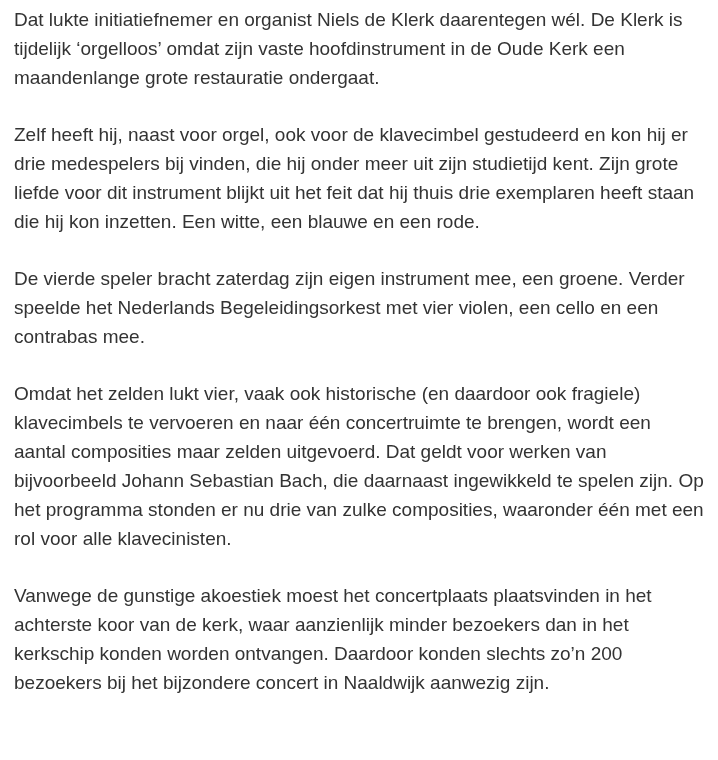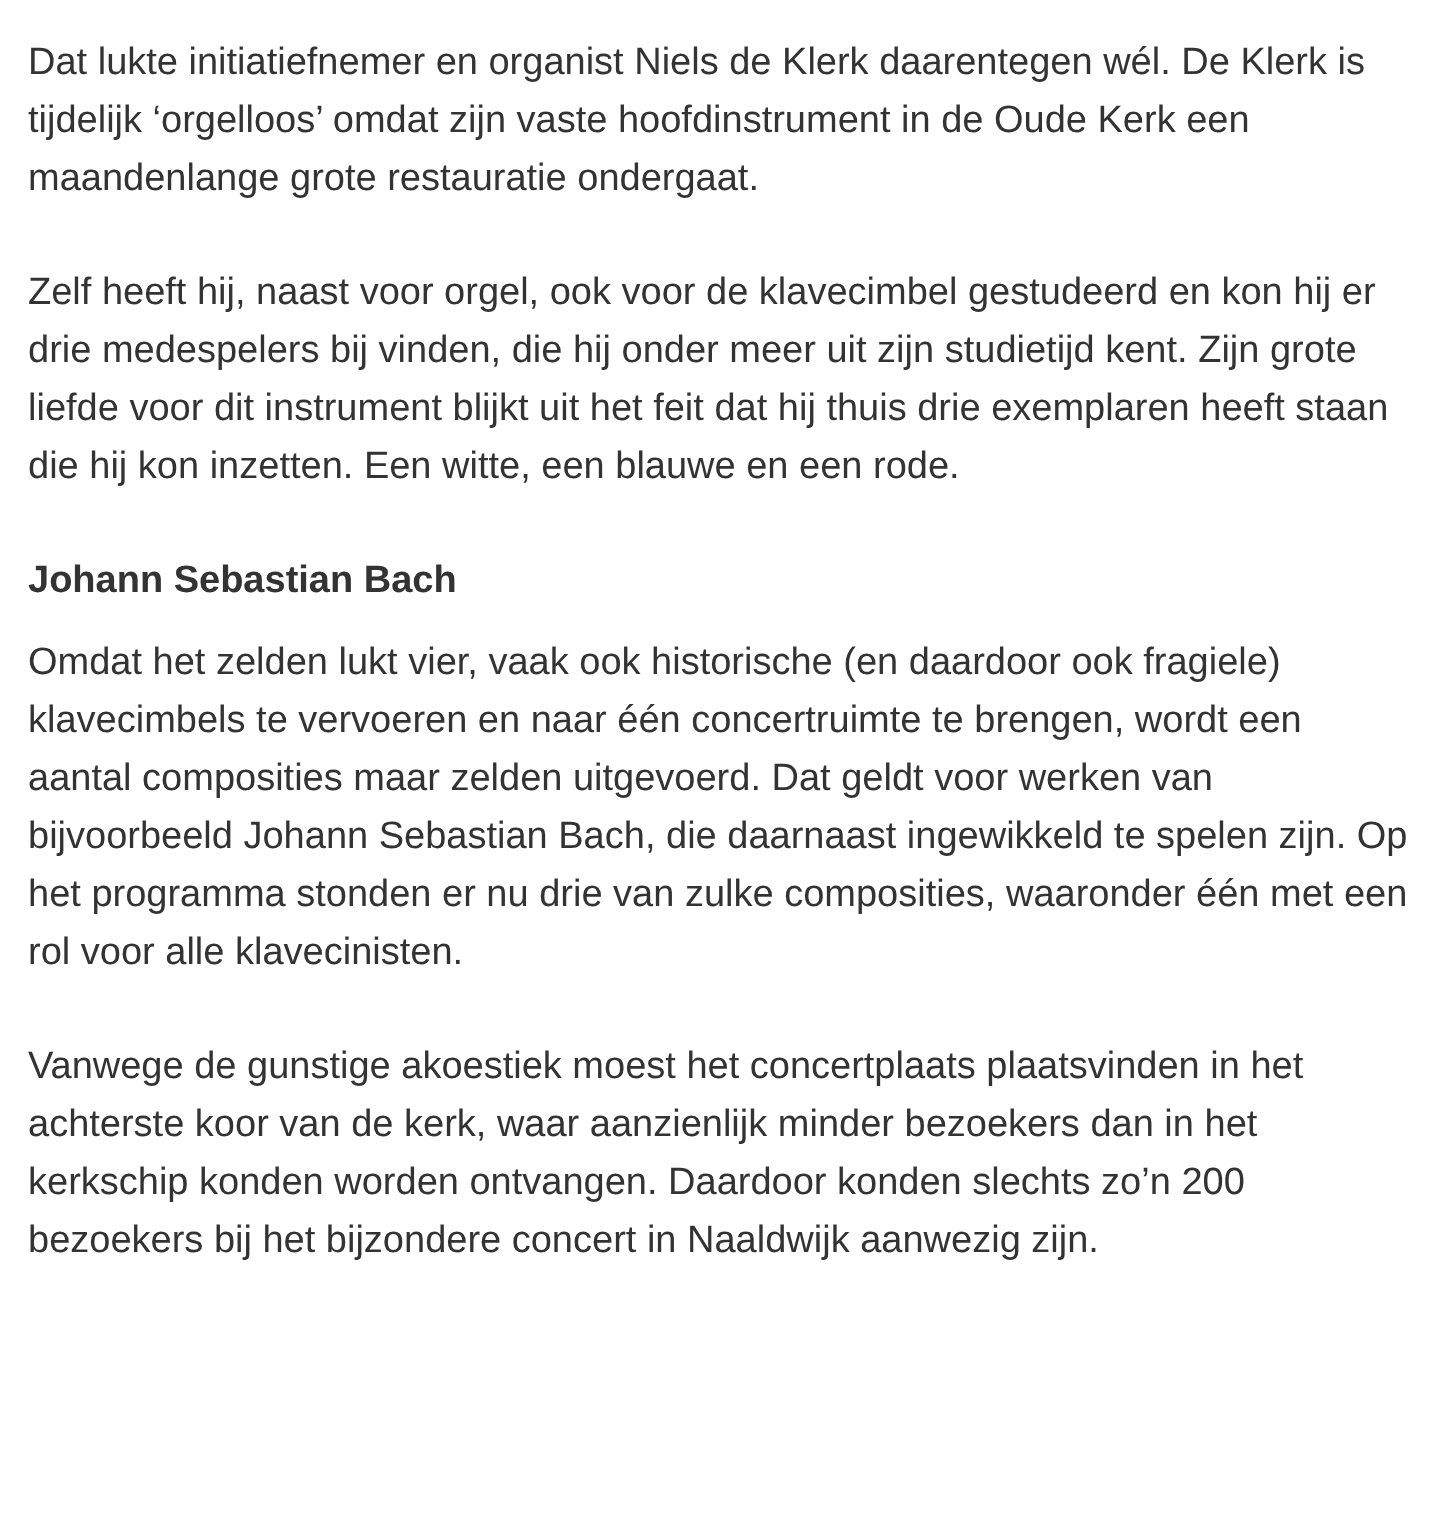--- a/index.html
+++ b/index.html
@@ -16,39 +16,39 @@
   .article-body {
     box-sizing: border-box;
     width: 718px;
     padding: 5px 14px 20px 14px;
     color: #333333;
     font-size: 19px;
     line-height: 29px;
     -webkit-font-smoothing: antialiased;
   }
   .article-body p {
-    margin: 12px 0 28px 0;
+    margin: 0 0 28px 0;
     padding: 0;
   }
   .article-body h2 {
     font-size: 19px;
     line-height: 29px;
     font-weight: bold;
     margin: 0 0 3px 0;
     padding: 0;
     color: #333333;
   }
 </style>
 </head>
 <body>
 
 <main class="article-body">
   <p>Dat lukte initiatiefnemer en organist Niels de Klerk daarentegen wél. De Klerk is tijdelijk ‘orgelloos’ omdat zijn vaste hoofdinstrument in de Oude Kerk een maandenlange grote restauratie ondergaat.</p>
 
   <p>Zelf heeft hij, naast voor orgel, ook voor de klavecimbel gestudeerd en kon hij er drie medespelers bij vinden, die hij onder meer uit zijn studietijd kent. Zijn grote liefde voor dit instrument blijkt uit het feit dat hij thuis drie exemplaren heeft staan die hij kon inzetten. Een witte, een blauwe en een rode.</p>
 
+  <p>De vierde speler bracht zaterdag zijn eigen instrument mee, een groene. Verder speelde het Nederlands Begeleidingsorkest met vier violen, een cello en een contrabas mee.</p>
 
-  <h2>Johann Sebastian Bach</h2>
 
   <p>Omdat het zelden lukt vier, vaak ook historische (en daardoor ook fragiele) klavecimbels te vervoeren en naar één concertruimte te brengen, wordt een aantal composities maar zelden uitgevoerd. Dat geldt voor werken van bijvoorbeeld Johann Sebastian Bach, die daarnaast ingewikkeld te spelen zijn. Op het programma stonden er nu drie van zulke composities, waaronder één met een rol voor alle klavecinisten.</p>
 
   <p>Vanwege de gunstige akoestiek moest het concertplaats plaatsvinden in het achterste koor van de kerk, waar aanzienlijk minder bezoekers dan in het kerkschip konden worden ontvangen. Daardoor konden slechts zo’n 200 bezoekers bij het bijzondere concert in Naaldwijk aanwezig zijn.</p>
 </main>
 
 </body></html>

